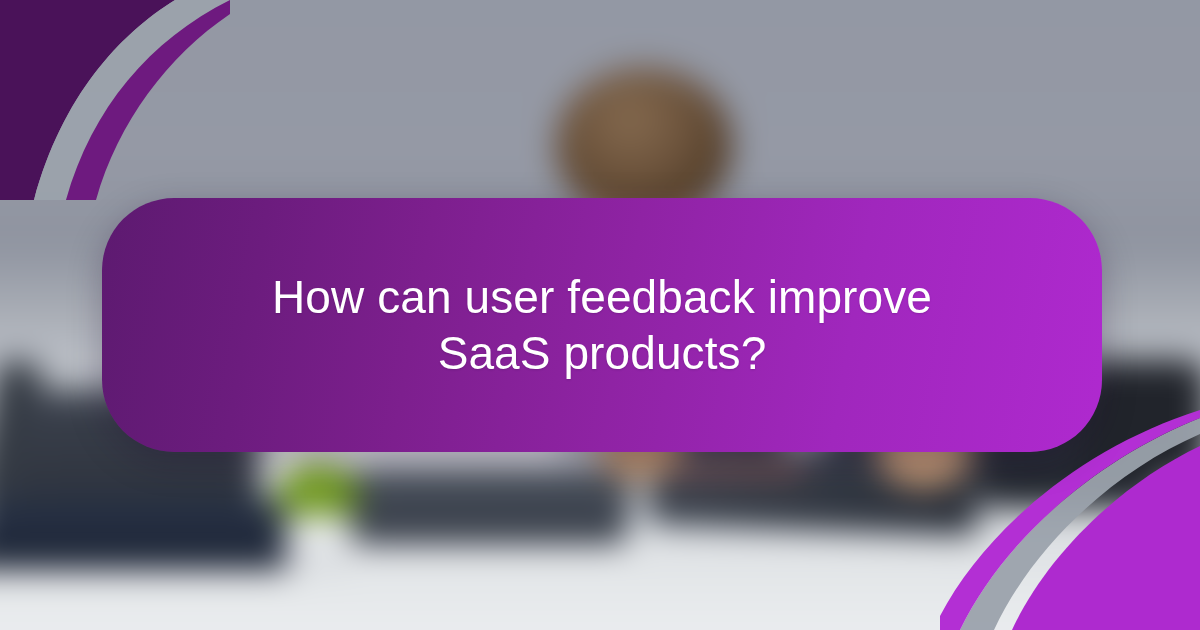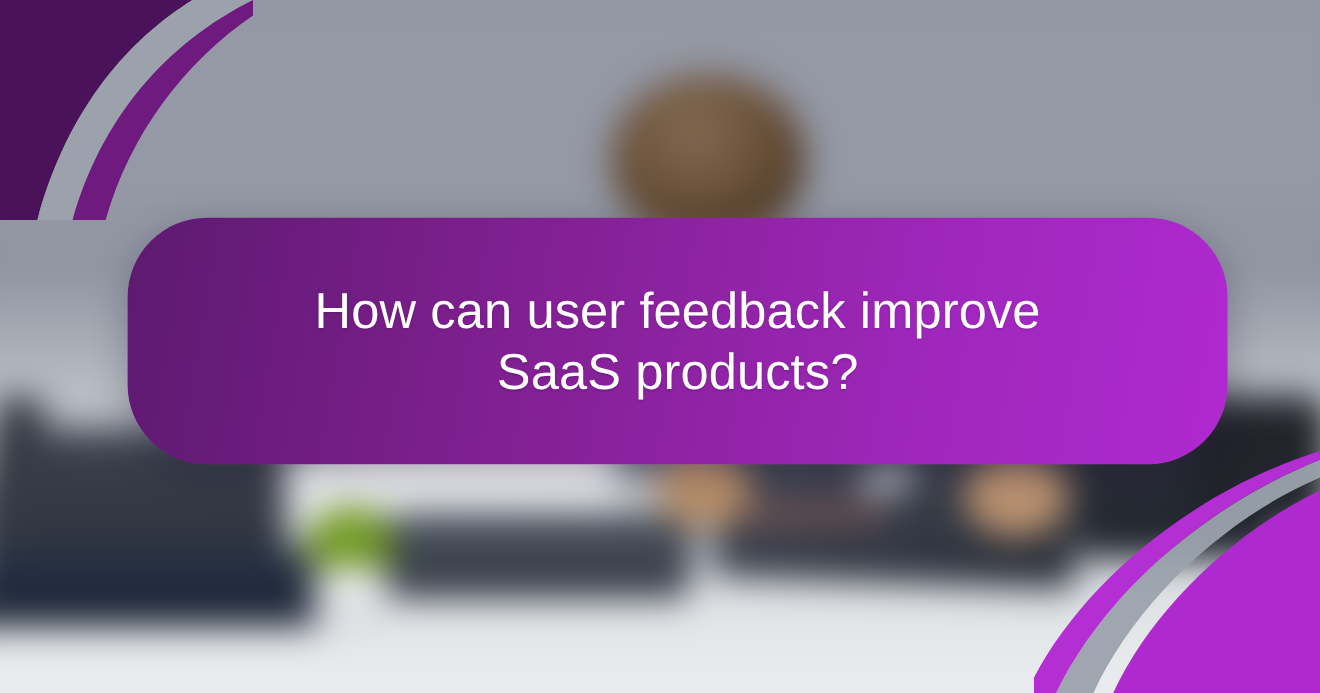--- a/index.html
+++ b/index.html
@@ -219,22 +219,22 @@
   .corner-tl, .corner-br {
     position:absolute;
     pointer-events:none;
   }
   .corner-tl { left:0; top:0; width:230px; height:200px; }
   .corner-br { right:0; bottom:0; width:260px; height:220px; }
 
   
   .card {
     position:absolute;
-    left:116px; top:198px;
-    width:1000px; height:224px;
+    left:102px; top:198px;
+    width:1000px; height:254px;
     border-radius:72px;
     background:linear-gradient(100deg,
         #5d1a70 0%,
         #6c1c7e 16%,
         #7d1f8e 32%,
         #8f23a4 52%,
         #a027bd 74%,
         #af29cf 100%);
     box-shadow:0 10px 34px rgba(30,10,45,0.28);
     display:flex;

